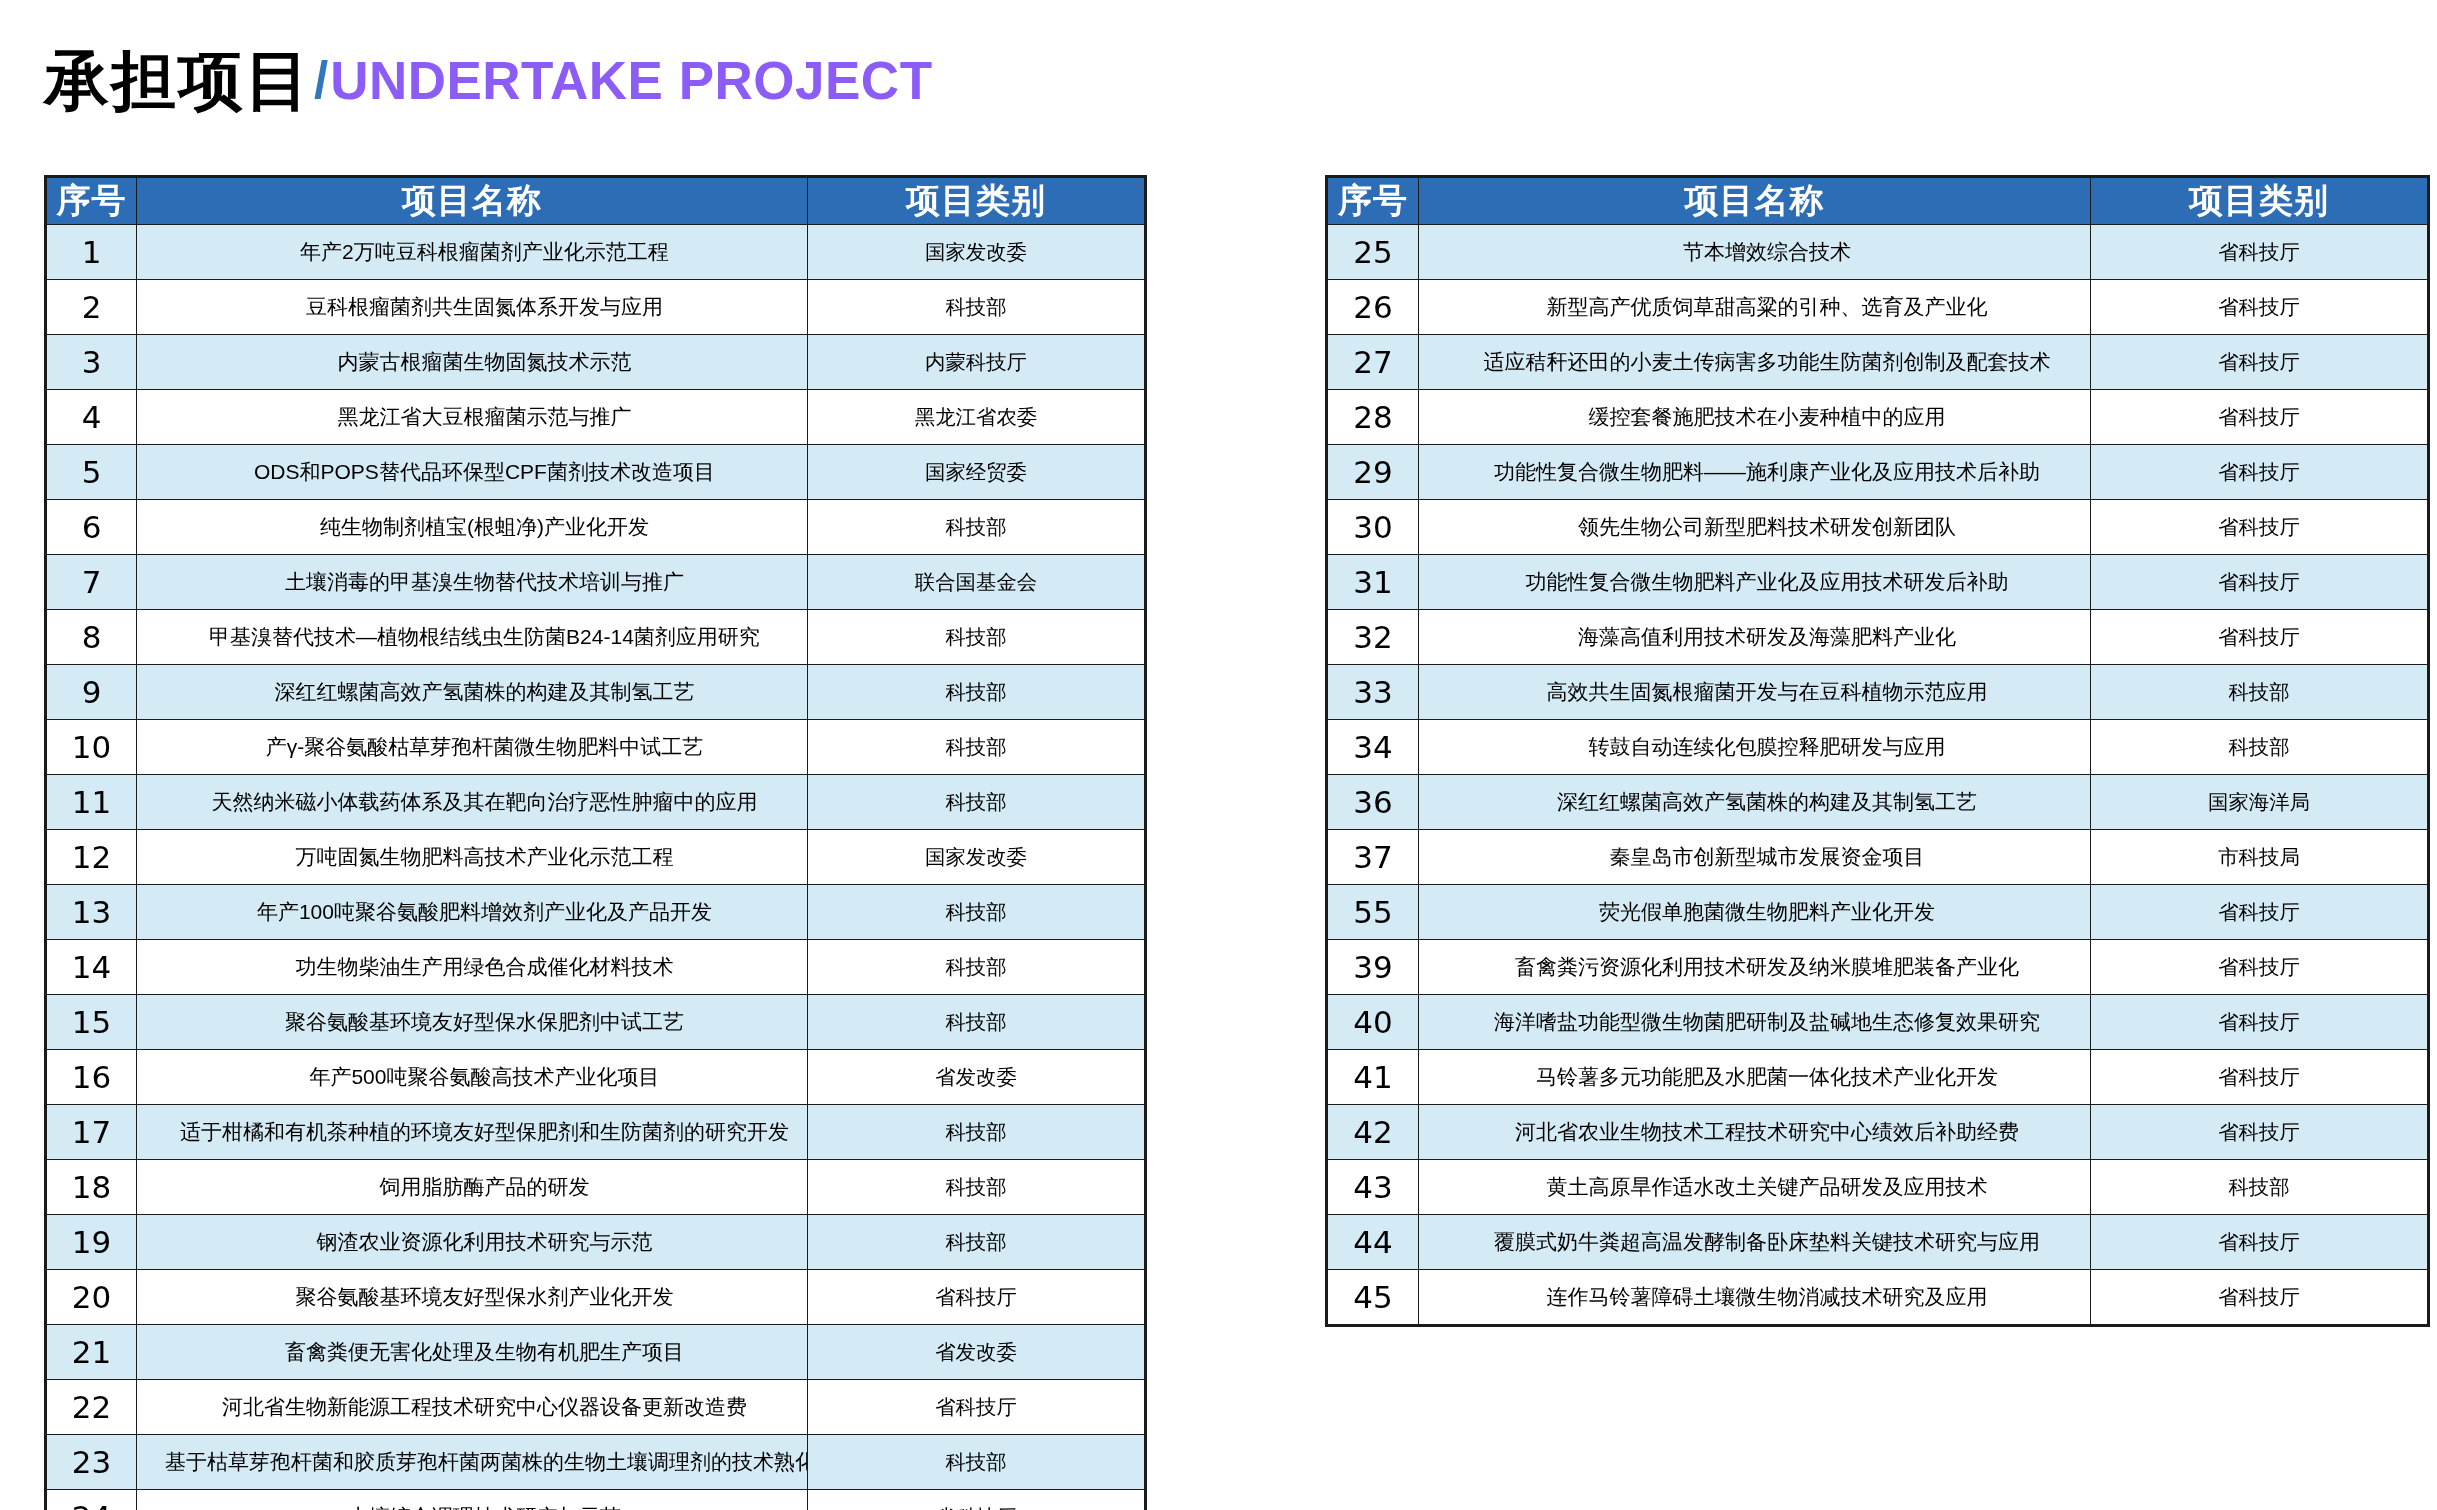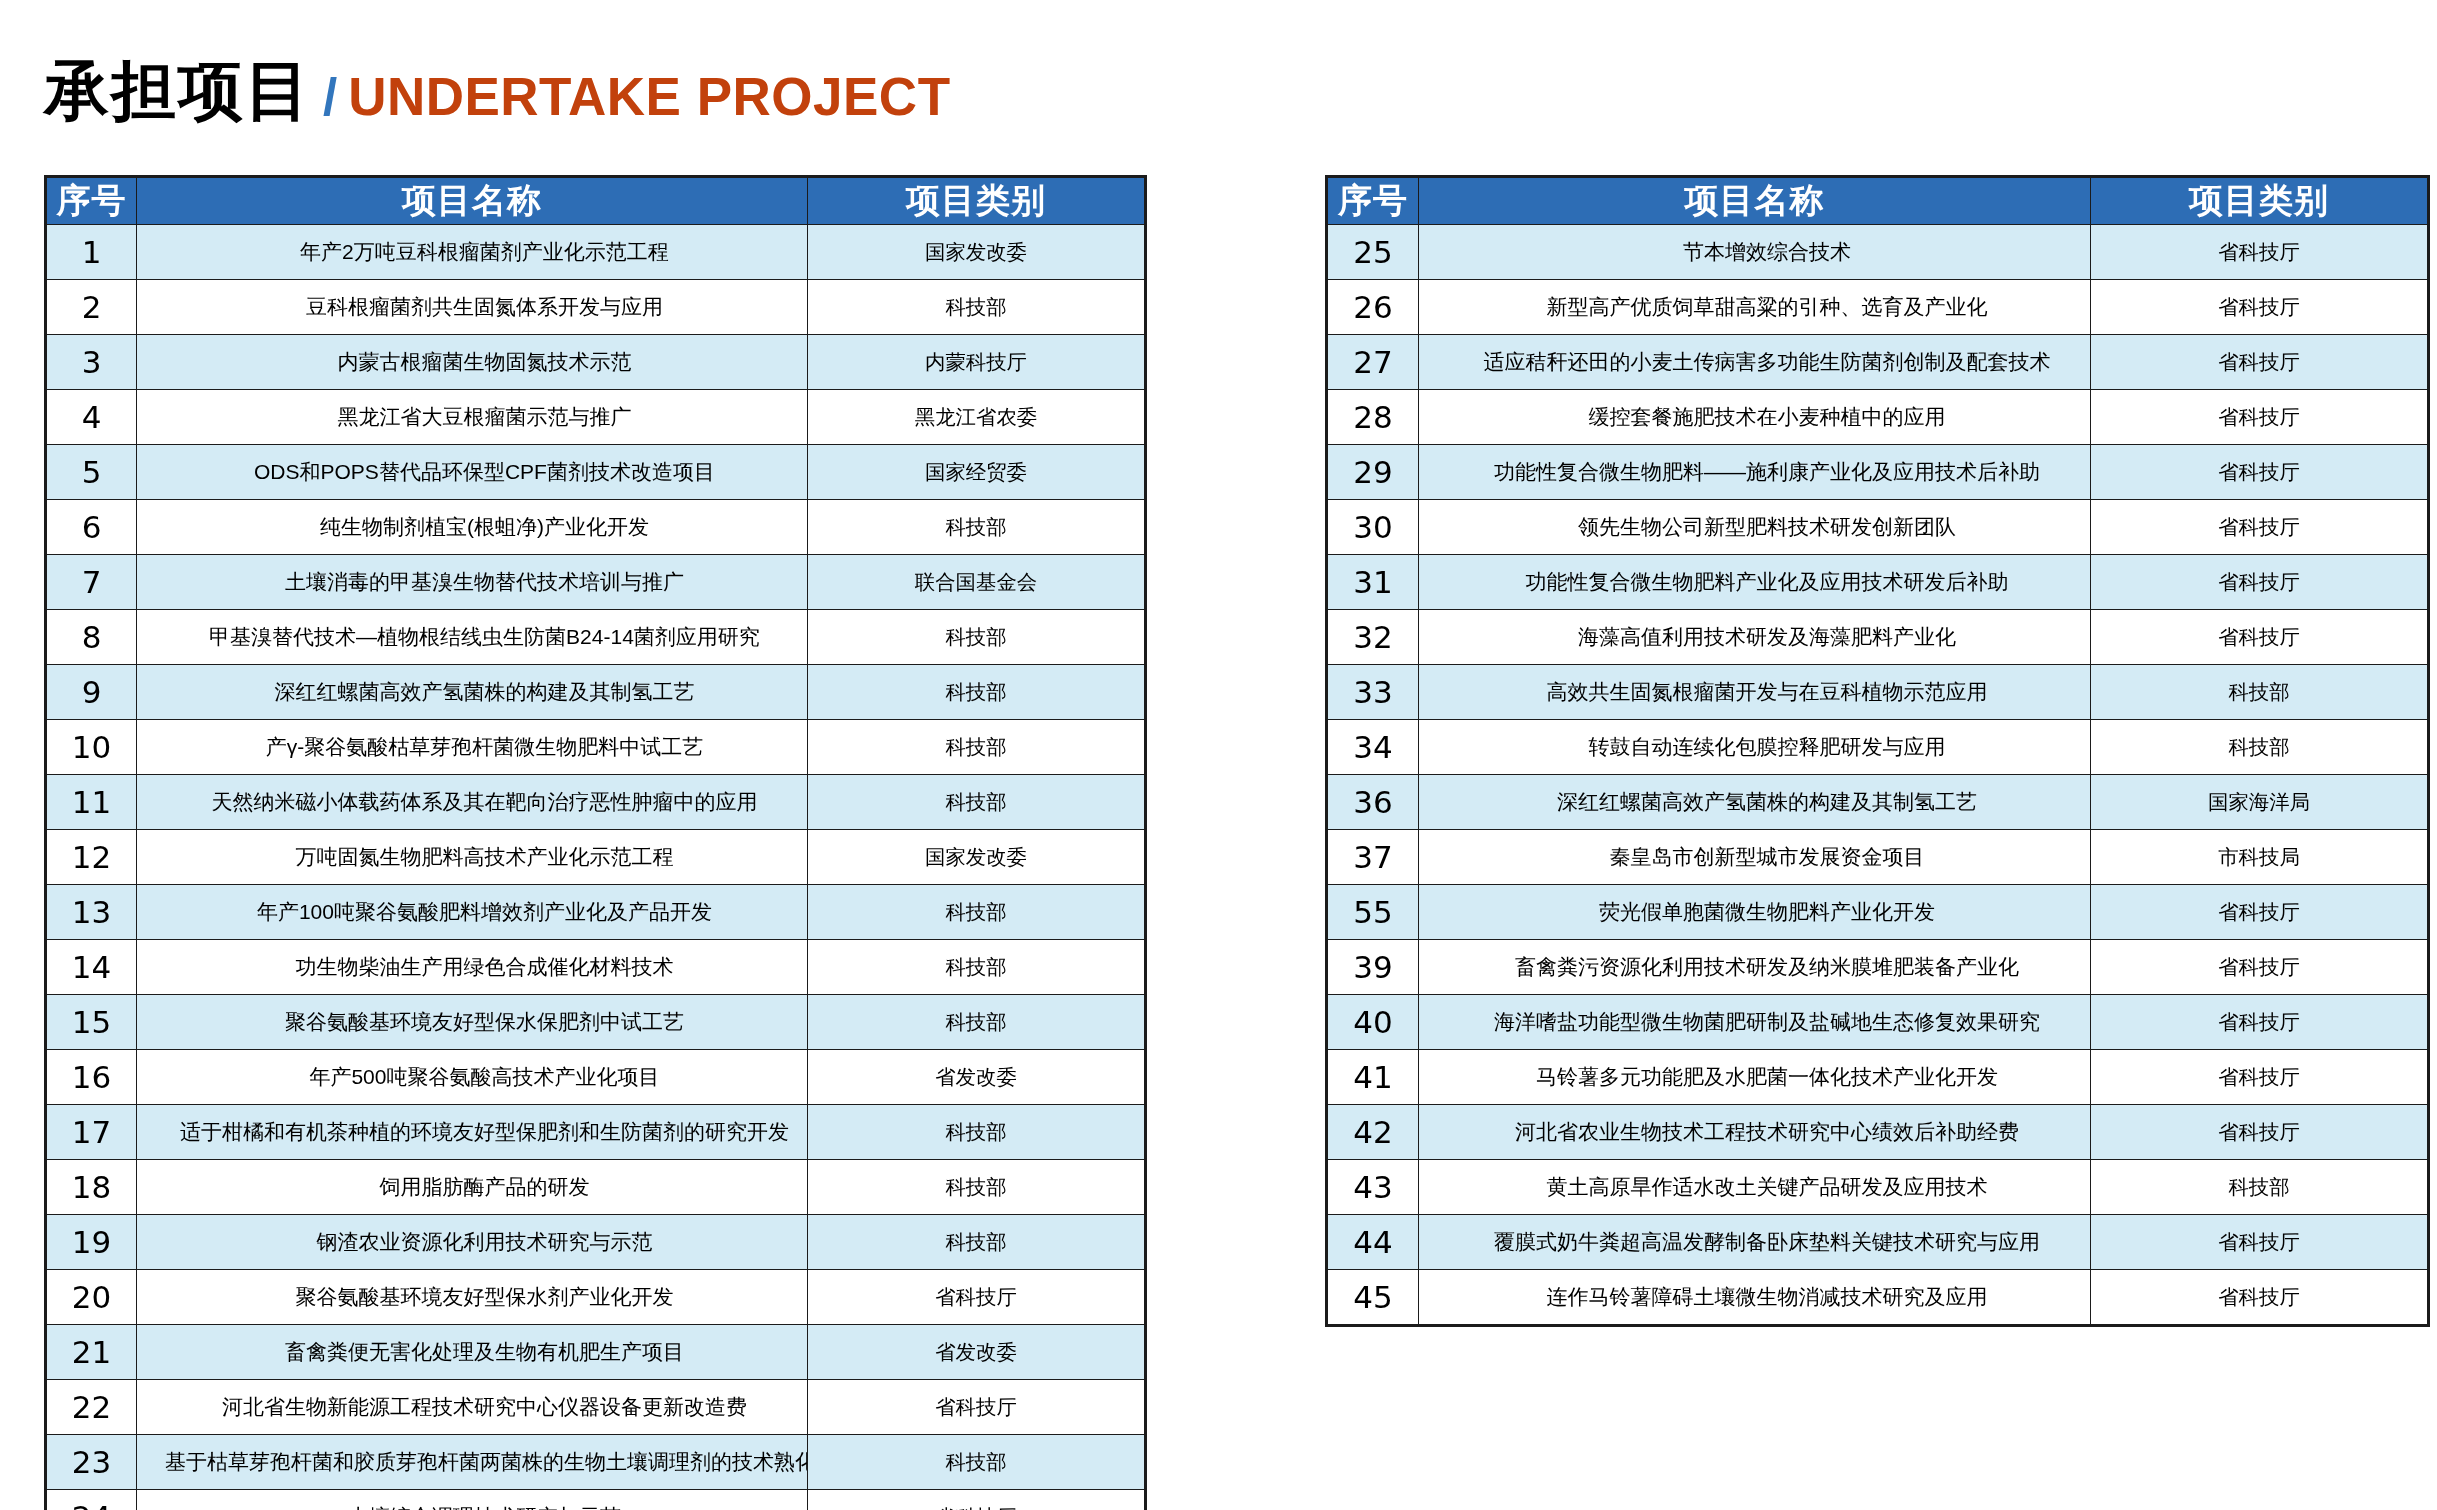--- a/index.html
+++ b/index.html
@@ -3,31 +3,31 @@
 <meta charset="utf-8">
 <style>
   html,body{margin:0;padding:0;}
   body{
     width:2438px;height:1510px;background:#ffffff;position:relative;
     font-family:"Liberation Sans", sans-serif;
     -webkit-font-smoothing:antialiased;
   }
   
   .page-title{
-    position:absolute;left:44px;top:55px;
-    display:flex;align-items:flex-end;gap:11px;white-space:nowrap;
+    position:absolute;left:44px;top:45px;
+    display:flex;align-items:center;gap:2px;white-space:nowrap;
   }
   .title-zh{
     font-size:65px;font-weight:bold;color:#000000;letter-spacing:2px;line-height:1.1;
   }
   .title-sep{
     font-size:51px;font-weight:bold;color:#3276bd;line-height:1.1;
   }
   .title-en{
-    font-size:53px;font-weight:bold;color:#c2410c;letter-spacing:0.5px;line-height:1.1;
+    font-size:53px;font-weight:bold;color:#8b5cf6;letter-spacing:0.5px;line-height:1.1;
   }
   
   table.proj-table{
     position:absolute;top:175px;
     border-collapse:collapse;table-layout:fixed;
     border:3.1px solid #1b1b1b;
     background:#ffffff;
   }
   #table-left{left:44px;width:1101px;}
   #table-right{left:1325px;width:1102px;}

